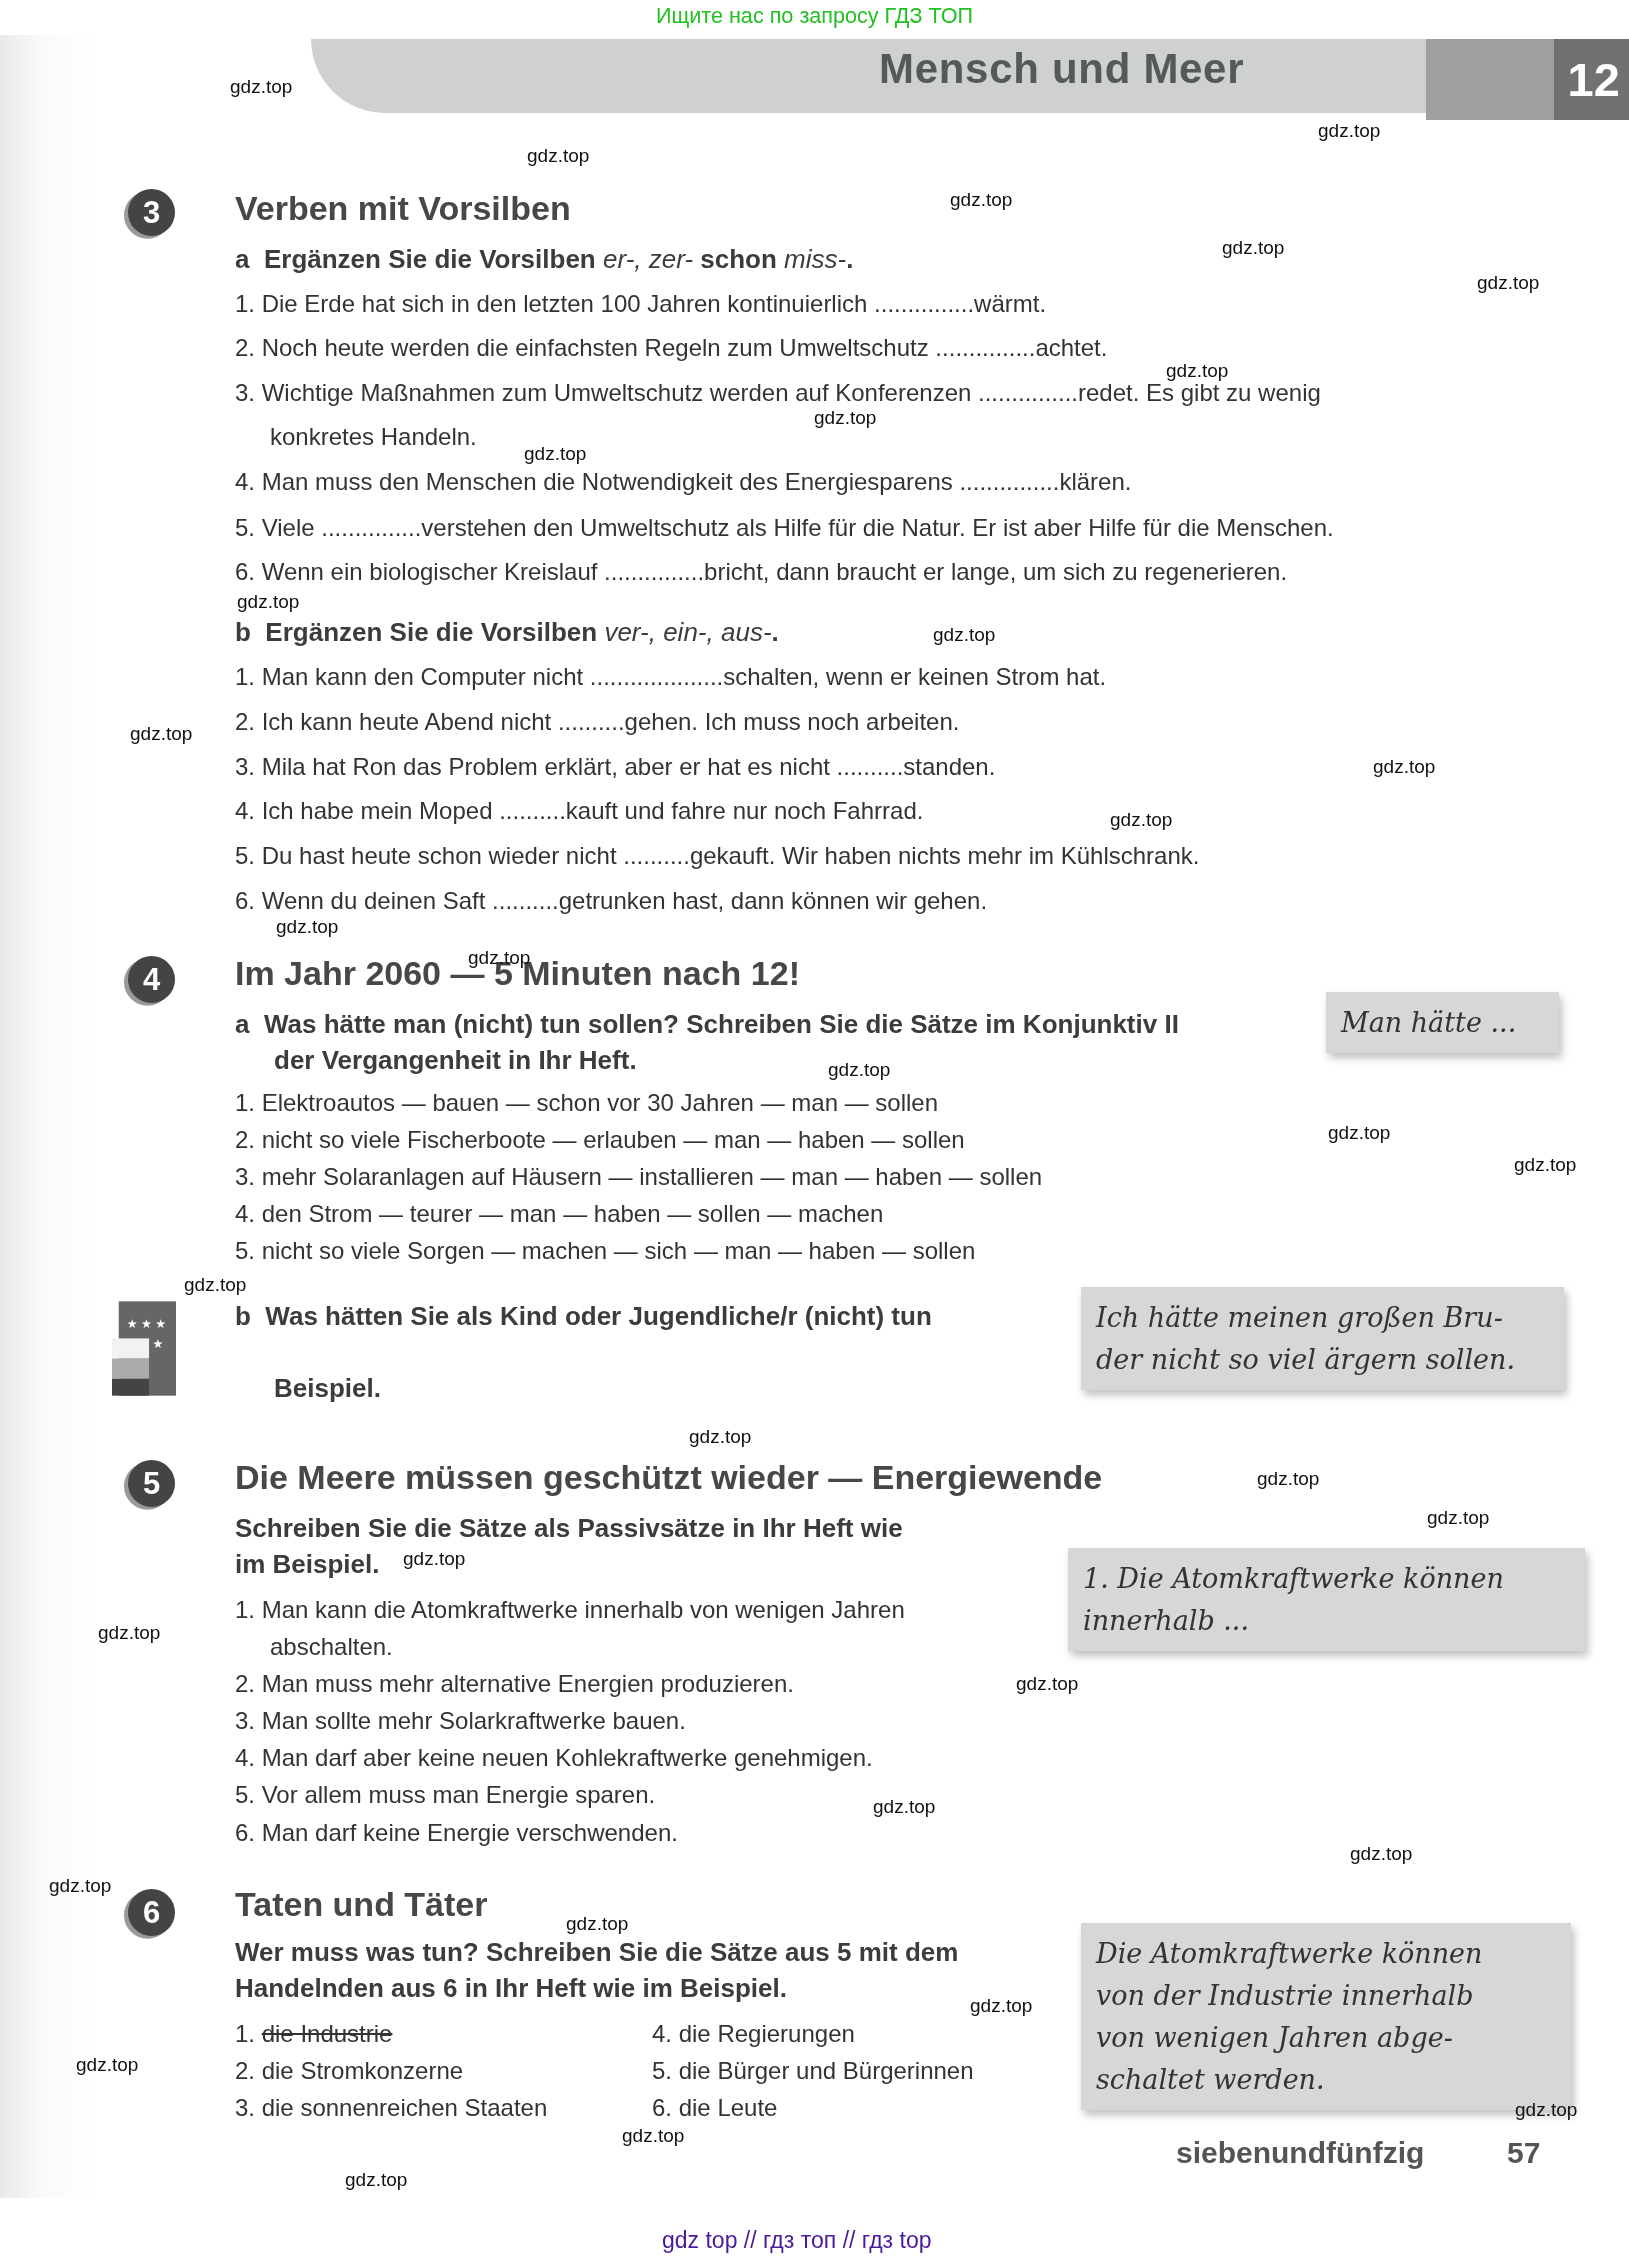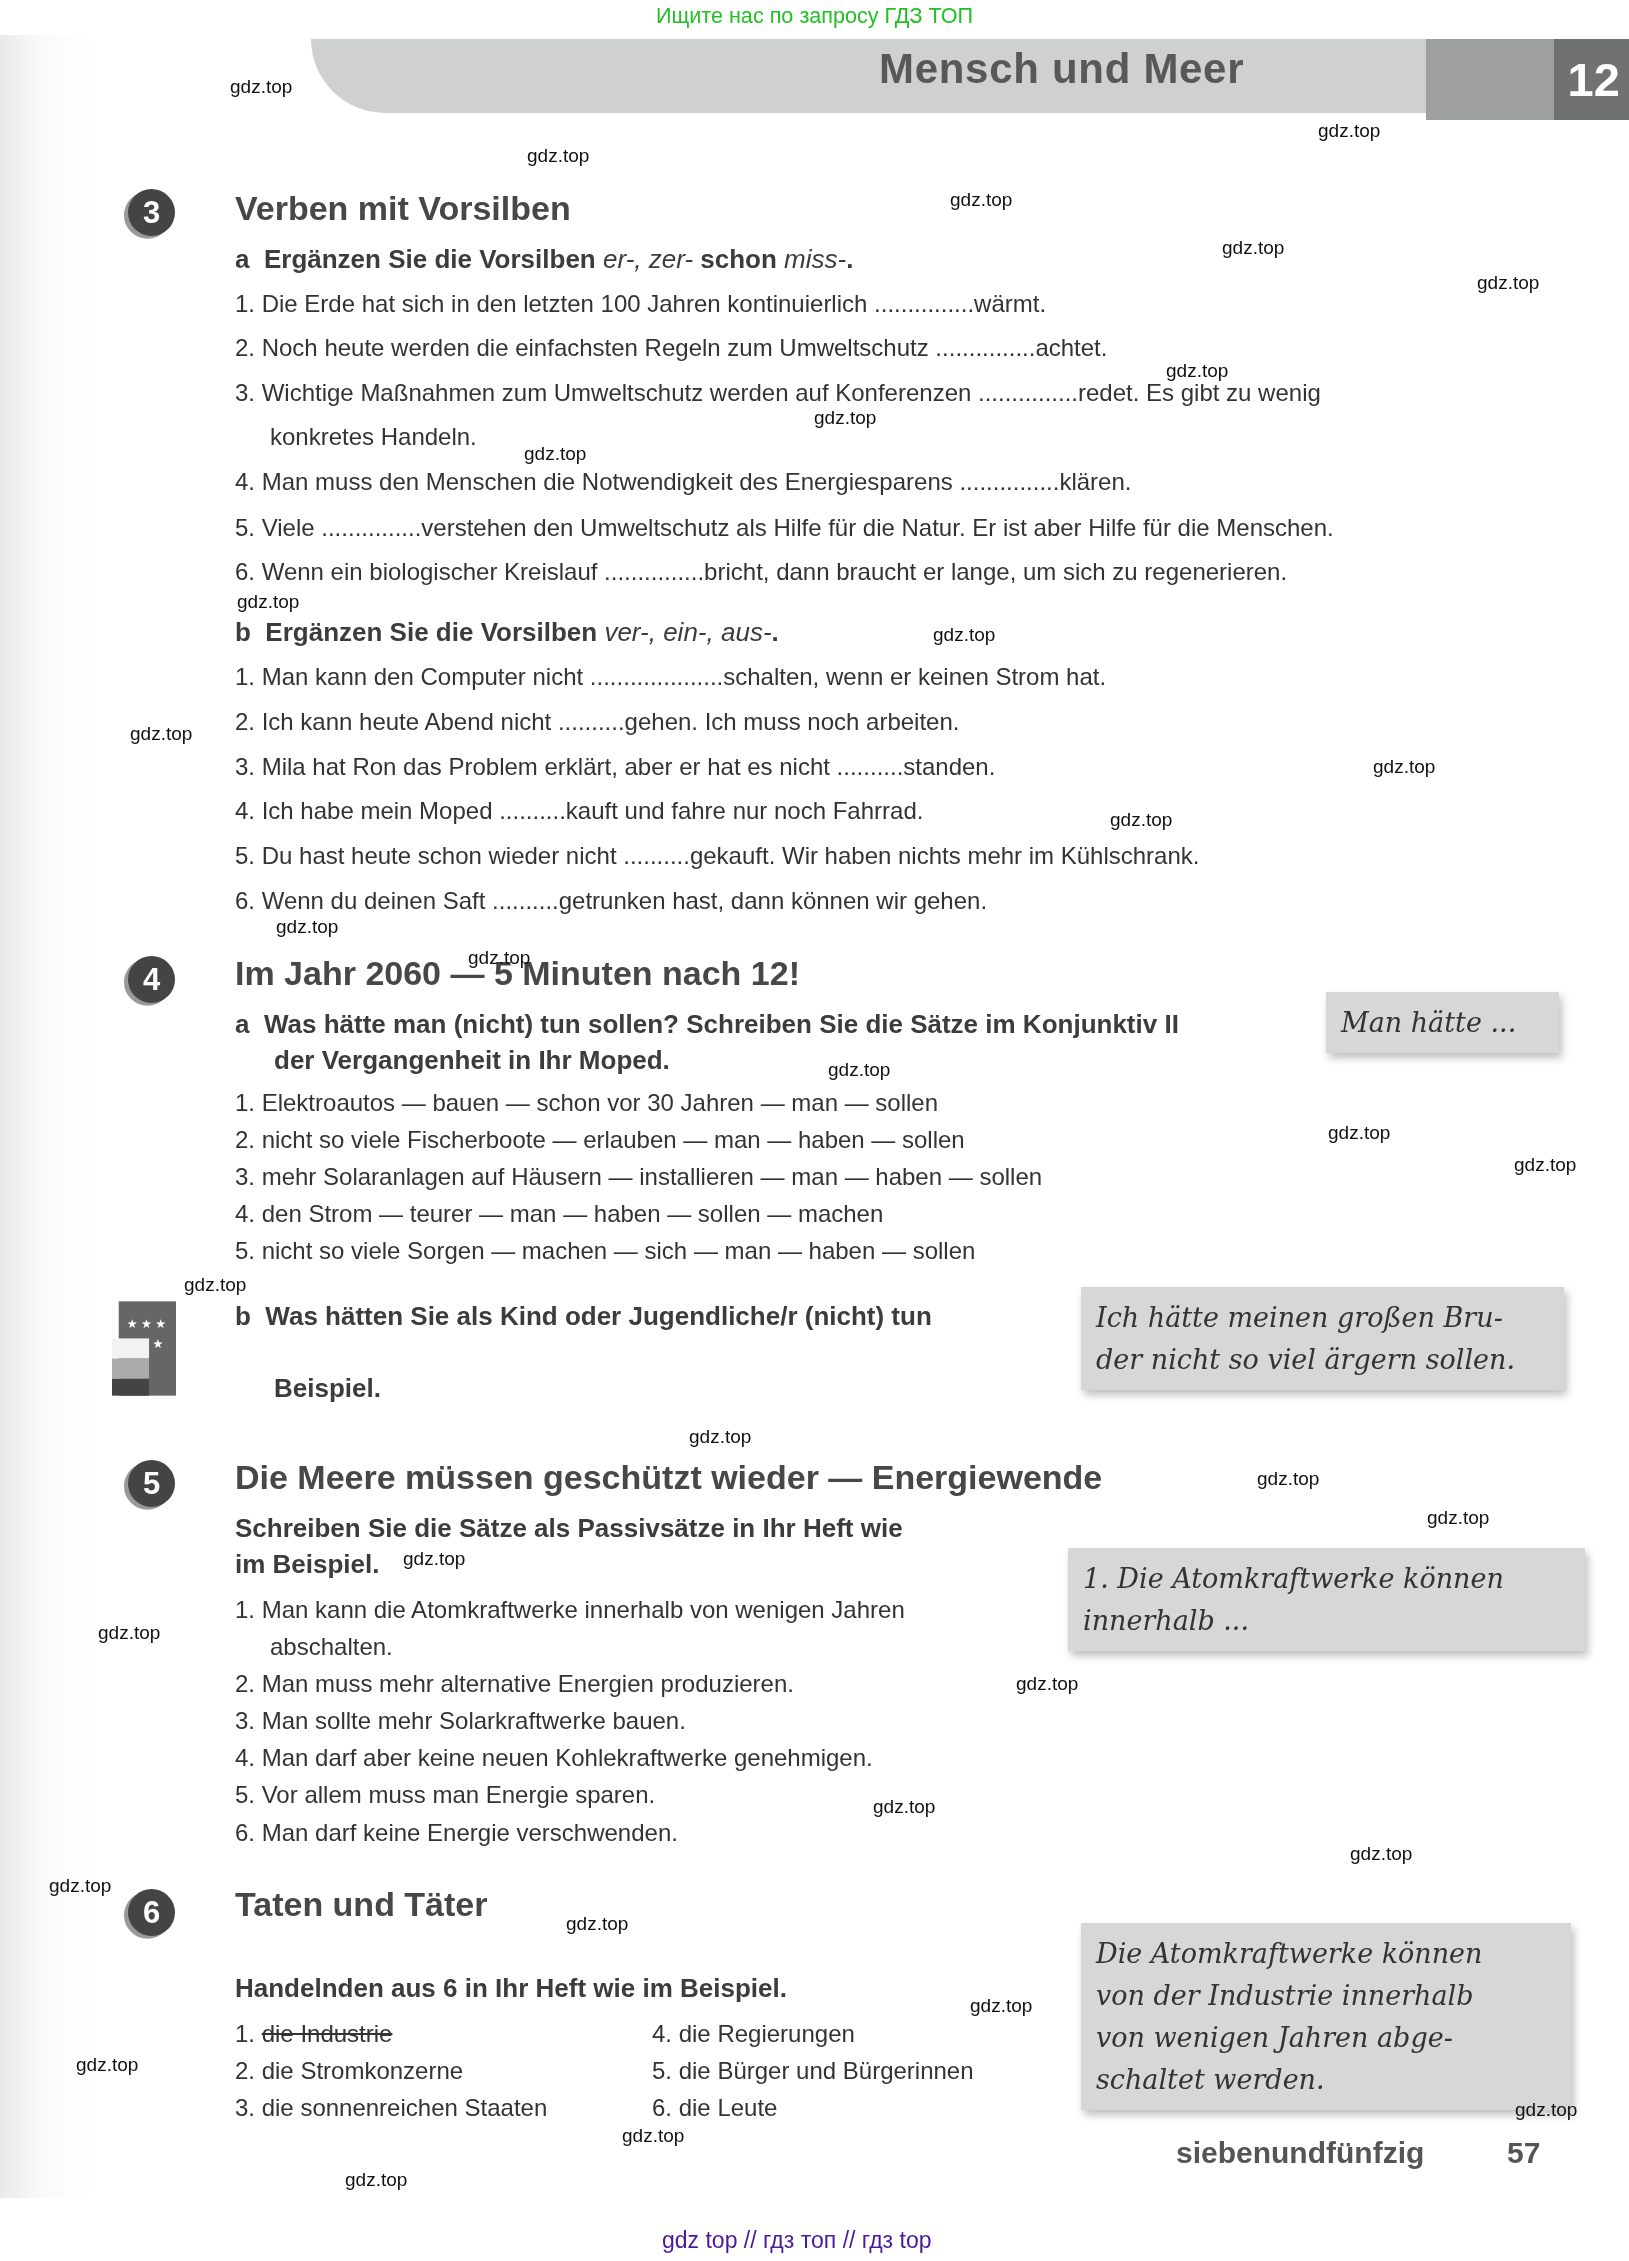--- a/index.html
+++ b/index.html
@@ -61,21 +61,21 @@
 <div class="abs item" style="left:235px;top:749px;">3. Mila hat Ron das Problem erklärt, aber er hat es nicht ..........standen.</div>
 <div class="abs item" style="left:235px;top:793px;">4. Ich habe mein Moped ..........kauft und fahre nur noch Fahrrad.</div>
 <div class="abs item" style="left:235px;top:838px;">5. Du hast heute schon wieder nicht ..........gekauft. Wir haben nichts mehr im Kühlschrank.</div>
 <div class="abs item" style="left:235px;top:883px;">6. Wenn du deinen Saft ..........getrunken hast, dann können wir gehen.</div>
 
 <div class="abs num-badge" style="left:128px;top:956px;">4</div>
 <div class="abs sec-title" style="left:235px;top:954px;">Im Jahr 2060 — 5 Minuten nach 12!</div>
 <div class="abs instr" style="left:235px;top:1006px;width:1068px;">
   <span>a</span>&nbsp;
   <span>Was hätte man (nicht) tun sollen? Schreiben Sie die Sätze im Konjunktiv II</span><br>
-  <span style="padding-left:39px">der Vergangenheit in Ihr Moped.</span>
+  <span style="padding-left:39px">der Vergangenheit in Ihr Heft.</span>
 </div>
 <div class="abs note" style="left:1326px;top:992px;width:203px;">Man hätte ...</div>
 <div class="abs item" style="left:235px;top:1085px;">1. Elektroautos — bauen — schon vor 30 Jahren — man — sollen</div>
 <div class="abs item" style="left:235px;top:1122px;">2. nicht so viele Fischerboote — erlauben — man — haben — sollen</div>
 <div class="abs item" style="left:235px;top:1159px;">3. mehr Solaranlagen auf Häusern — installieren — man — haben — sollen</div>
 <div class="abs item" style="left:235px;top:1196px;">4. den Strom — teurer — man — haben — sollen — machen</div>
 <div class="abs item" style="left:235px;top:1233px;">5. nicht so viele Sorgen — machen — sich — man — haben — sollen</div>
 
 <svg class="abs flag" viewBox="0 0 95 140">
   <rect x="10" y="0" width="85" height="140" fill="#666"></rect>
@@ -110,21 +110,21 @@
 <div class="abs item" style="left:270px;top:1629px;">abschalten.</div>
 <div class="abs item" style="left:235px;top:1666px;">2. Man muss mehr alternative Energien produzieren.</div>
 <div class="abs item" style="left:235px;top:1703px;">3. Man sollte mehr Solarkraftwerke bauen.</div>
 <div class="abs item" style="left:235px;top:1740px;">4. Man darf aber keine neuen Kohlekraftwerke genehmigen.</div>
 <div class="abs item" style="left:235px;top:1777px;">5. Vor allem muss man Energie sparen.</div>
 <div class="abs item" style="left:235px;top:1815px;">6. Man darf keine Energie verschwenden.</div>
 
 <div class="abs num-badge" style="left:128px;top:1889px;">6</div>
 <div class="abs sec-title" style="left:235px;top:1885px;">Taten und Täter</div>
 <div class="abs instr" style="left:235px;top:1934px;">
-  <br>
+  <span>Wer muss was tun? Schreiben Sie die Sätze aus 5 mit dem</span><br>
   <span>Handelnden aus 6 in Ihr Heft wie im Beispiel.</span>
 </div>
 <div class="abs item" style="left:235px;top:2016px;">
   <span>1.</span>
   <span class="strike">die Industrie</span>
 </div>
 <div class="abs item" style="left:235px;top:2053px;">
   <span>2.</span>
   <span>die Stromkonzerne</span>
 </div>

